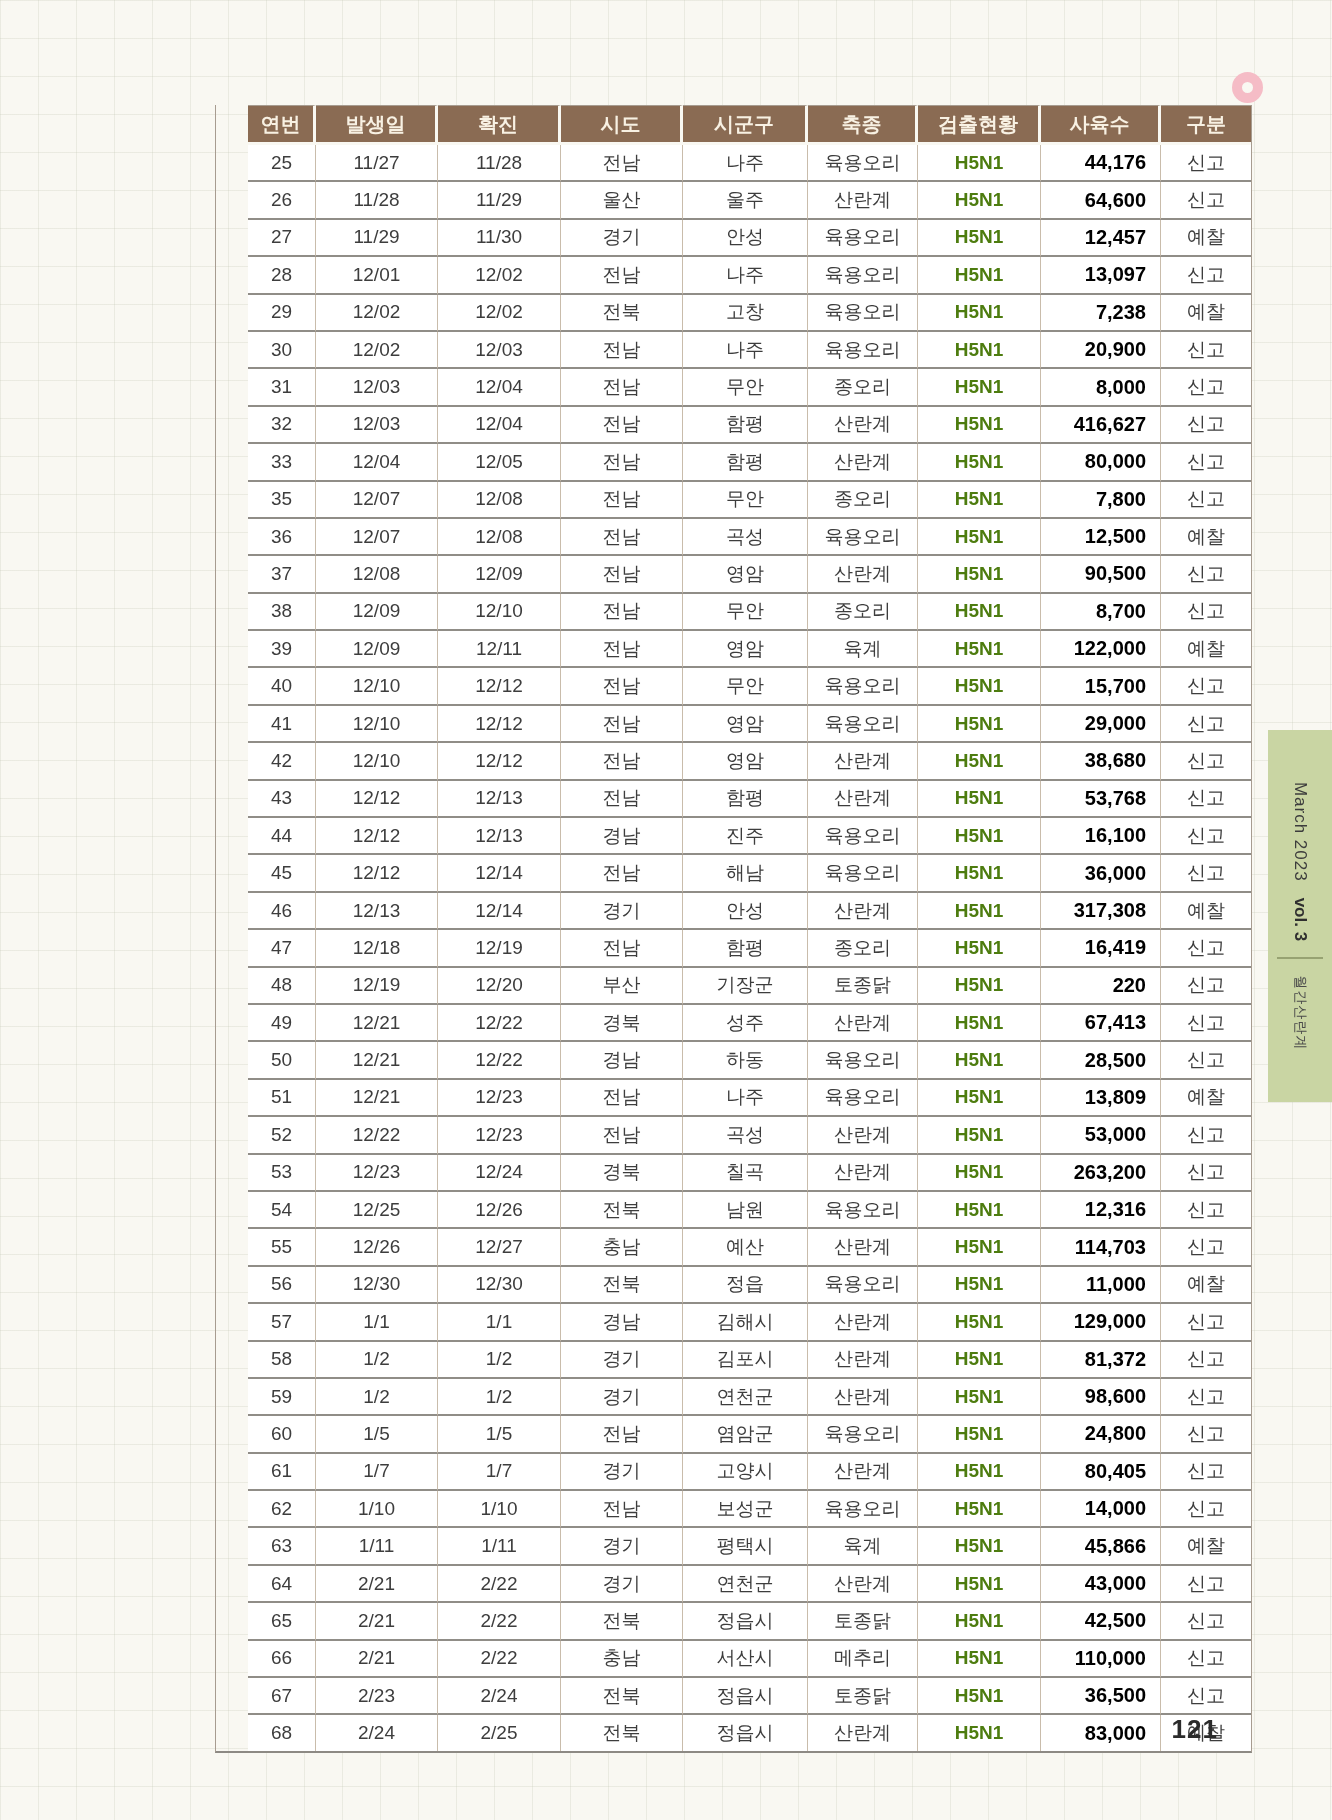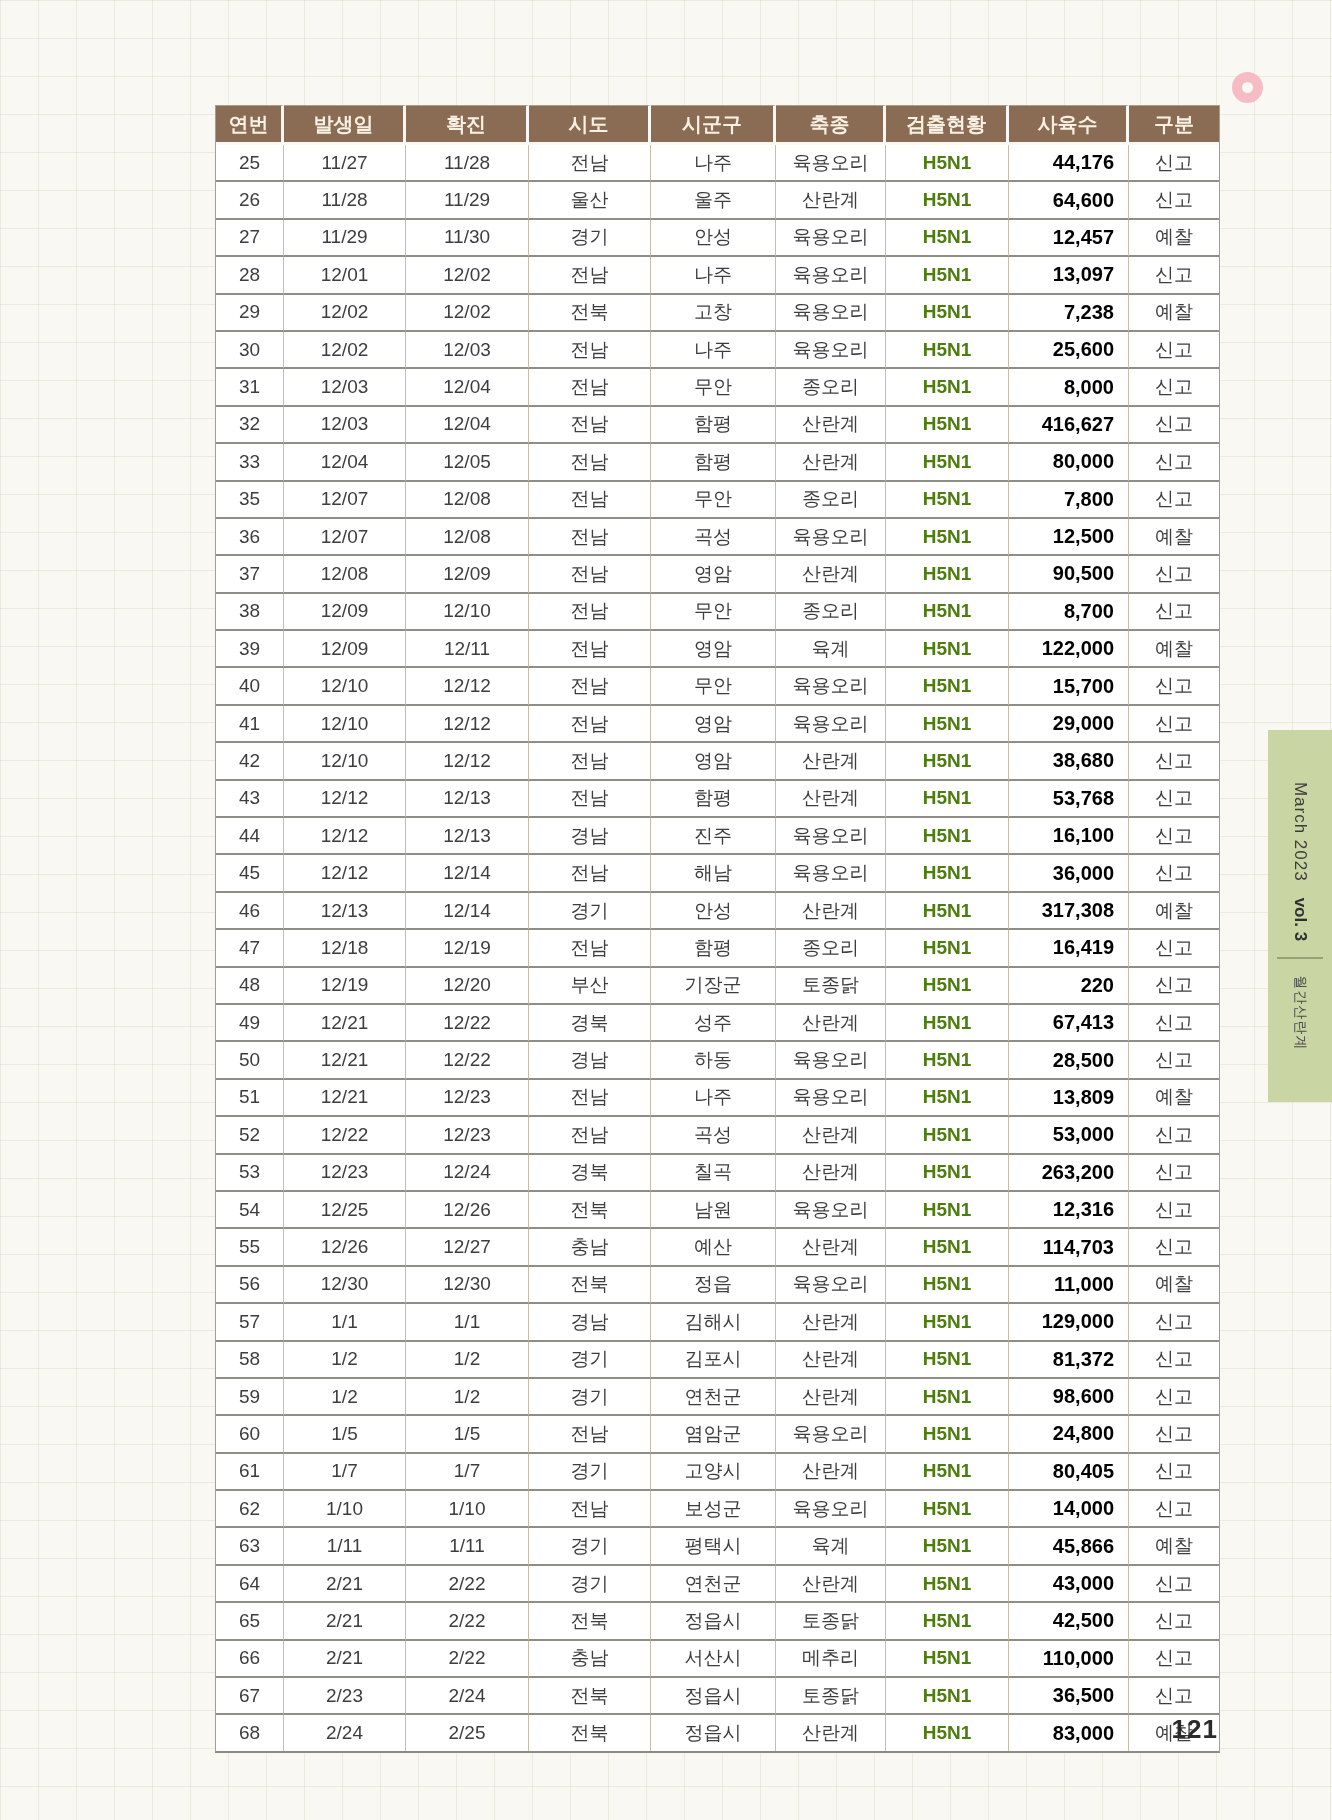--- a/index.html
+++ b/index.html
@@ -18,20 +18,21 @@
   
   .table-wrap{
     position:absolute;left:215px;top:105px;width:1003px;
   }
   table.ai{
     border-collapse:separate;border-spacing:0;
     width:1003px;table-layout:fixed;
     border-left:1px solid #a79c90;
     border-right:1px solid #a79c90;
     border-bottom:2px solid #8d8a84;
+    padding-left:32px;
   }
   table.ai th{
     background:#8a6b53;color:#f8f1e3;
     font-size:20px;font-weight:bold;
     height:36px;padding:0;text-align:center;
     border-right:3px solid #f9f8f2;
     border-bottom:3px solid #f9f8f2;
     border-top:1px solid #a79c90;
   }
   table.ai th:last-child{border-right:none;margin-left:27px;}
@@ -166,21 +167,21 @@
           <td>예찰</td>
         </tr>
         <tr>
           <td>30</td>
           <td>12/02</td>
           <td>12/03</td>
           <td>전남</td>
           <td>나주</td>
           <td>육용오리</td>
           <td class="det">H5N1</td>
-          <td class="num">25,600</td>
+          <td class="num">20,900</td>
           <td>신고</td>
         </tr>
         <tr>
           <td>31</td>
           <td>12/03</td>
           <td>12/04</td>
           <td>전남</td>
           <td>무안</td>
           <td>종오리</td>
           <td class="det">H5N1</td>

